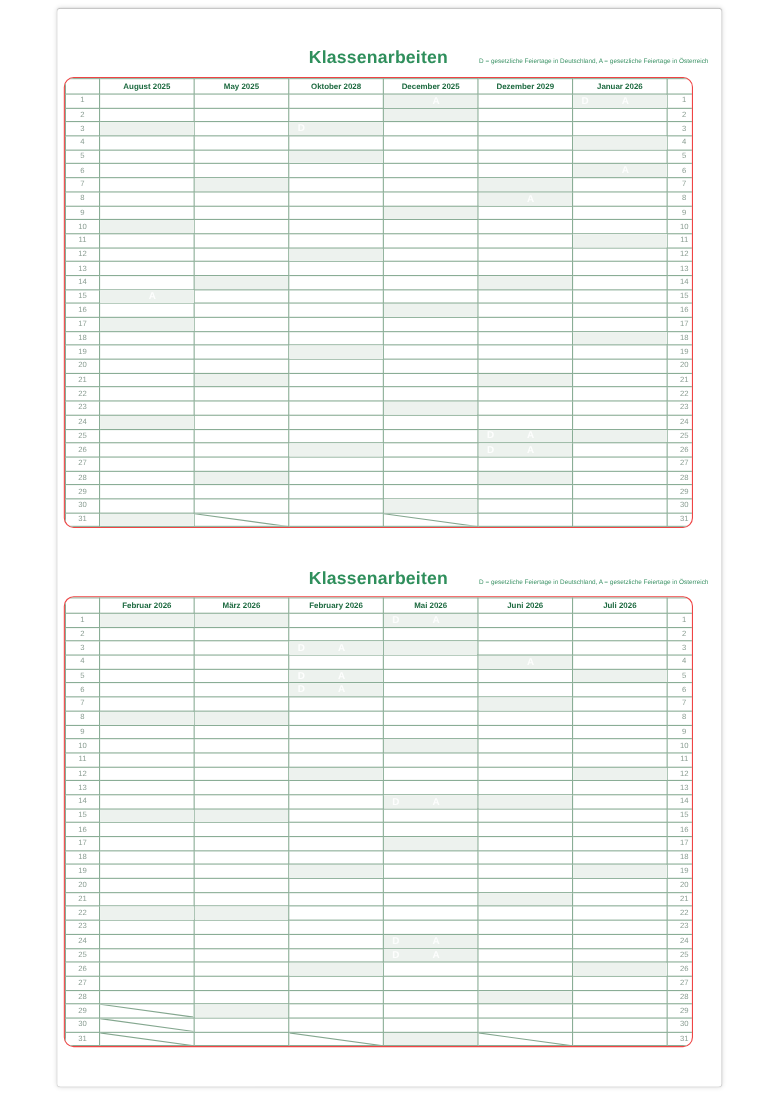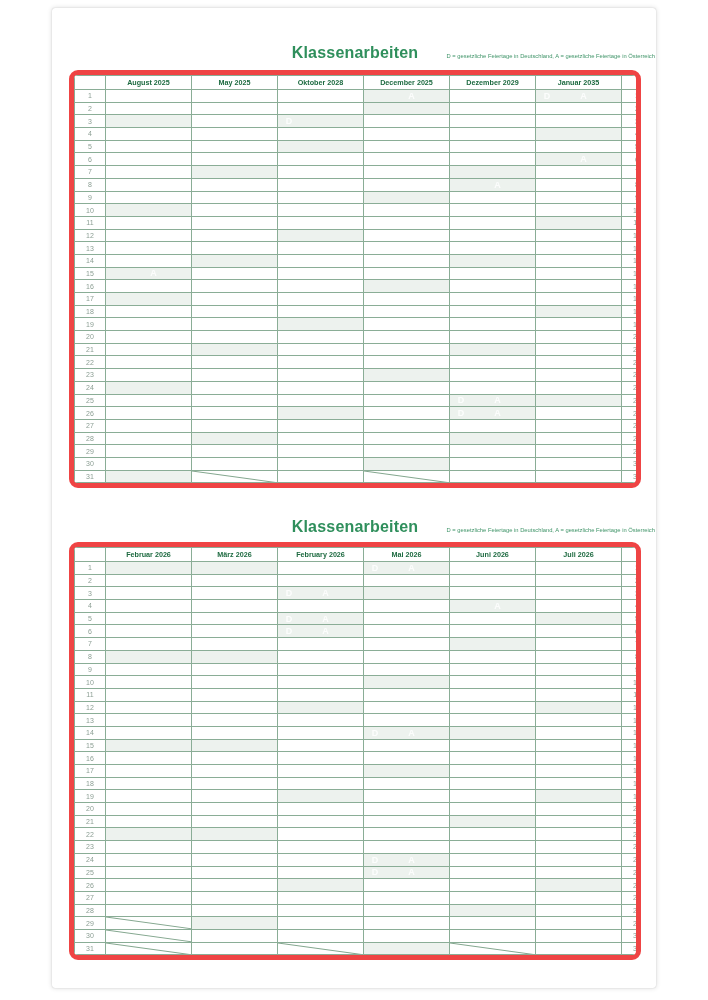--- a/index.html
+++ b/index.html
@@ -1,23 +1,23 @@
 <!DOCTYPE html>
 <html><head>
 <meta charset="utf-8">
 <style>
   html,body{margin:0;padding:0;background:#fff;}
   body{width:708px;height:1000px;position:relative;font-family:"Liberation Sans","DejaVu Sans",sans-serif;overflow:hidden;}
   .sheet{position:absolute;left:52px;top:8px;width:604px;height:980px;background:#fff;border-radius:3px;
          box-shadow:0 0 5px rgba(0,0,0,.16), 0 0 1px rgba(0,0,0,.25);}
-  .section{position:absolute;left:17px;width:572px;}
+  .section{position:absolute;left:6px;width:572px;}
   .title-row{position:relative;height:18px;text-align:center;}
   .page-title{display:inline-block;margin:0;font-size:16px;font-weight:bold;letter-spacing:.2px;color:#2f8f5c;}
   .legend{position:absolute;right:-14px;bottom:3px;font-size:5.8px;color:#3f9468;white-space:nowrap;}
-  .tbl-wrap{border:5px solid #ef4444;border-radius:9px;overflow:hidden;background:#fff;}
+  .tbl-wrap{border:1px solid #ef4444;border-radius:9px;overflow:hidden;background:#fff;}
   table.cal{border-collapse:collapse;table-layout:fixed;width:100%;}
   table.cal th,table.cal td{border:1px solid #8aad96;padding:0;margin:0;overflow:hidden;}
   table.cal th{height:13px;font-size:7.2px;font-weight:bold;color:#1d6a40;text-align:center;vertical-align:middle;}
   table.cal td{height:11.7px;font-size:7px;color:#8b9e93;text-align:center;vertical-align:middle;}
   table.cal .dcol{width:30px;}
   table.cal .mcol{width:85px;}
   td.cell{position:relative;}
   td.shade{background:#edf2ee;}
   td.cell .hl{position:absolute;top:50%;transform:translateY(-50%);font-weight:bold;font-size:9px;color:#ffffff;opacity:.88;line-height:1;}
   td.cell .hl.mD{left:9%;}
@@ -42,21 +42,21 @@
     <div class="tbl-wrap">
         <table class="cal">
           <thead>
             <tr>
               <th class="dcol"></th>
               <th class="mcol">August 2025</th>
               <th class="mcol">May 2025</th>
               <th class="mcol">Oktober 2028</th>
               <th class="mcol">December 2025</th>
               <th class="mcol">Dezember 2029</th>
-              <th class="mcol">Januar 2035</th>
+              <th class="mcol">Januar 2026</th>
               <th class="dcol"></th>
             </tr>
           </thead>
           <tbody>
             <tr>
               <td class="dcol">1</td>
               <td class="cell mcol"></td>
               <td class="cell mcol"></td>
               <td class="cell mcol"></td>
               <td class="cell mcol shade">

